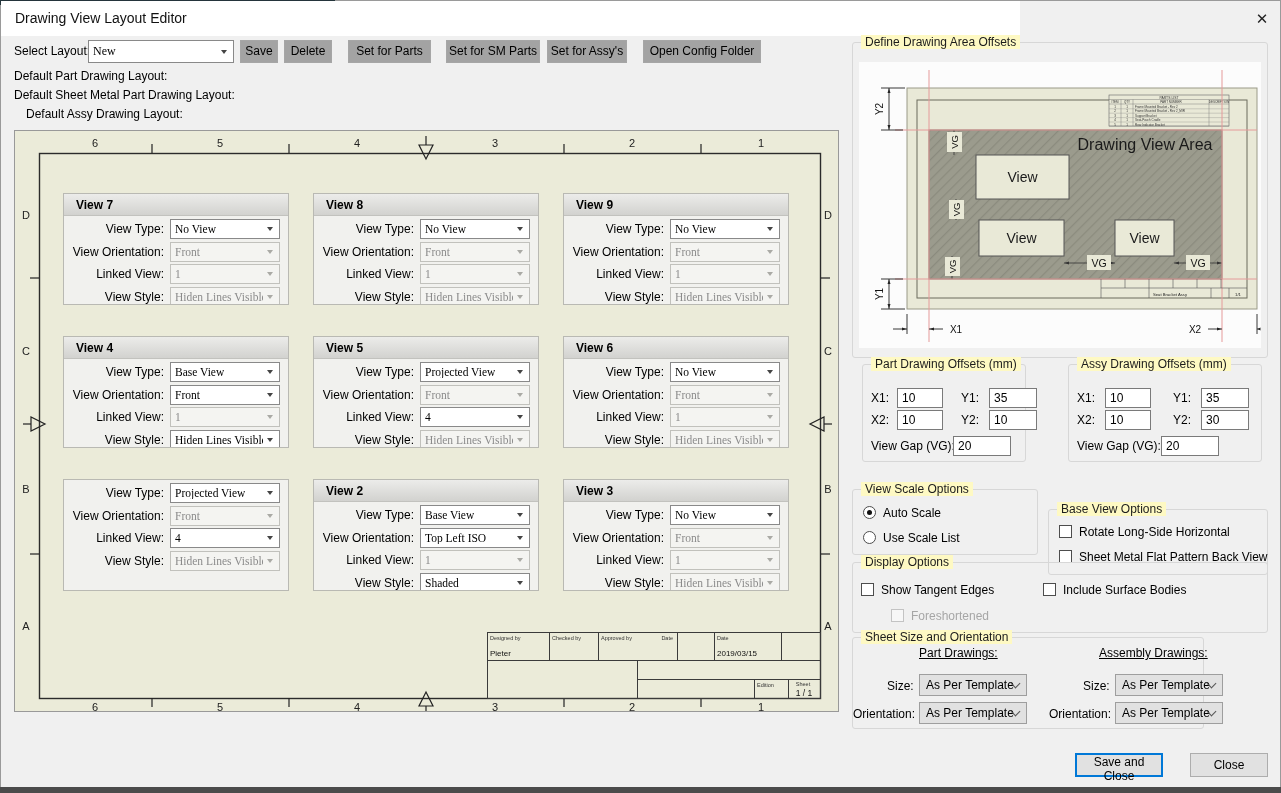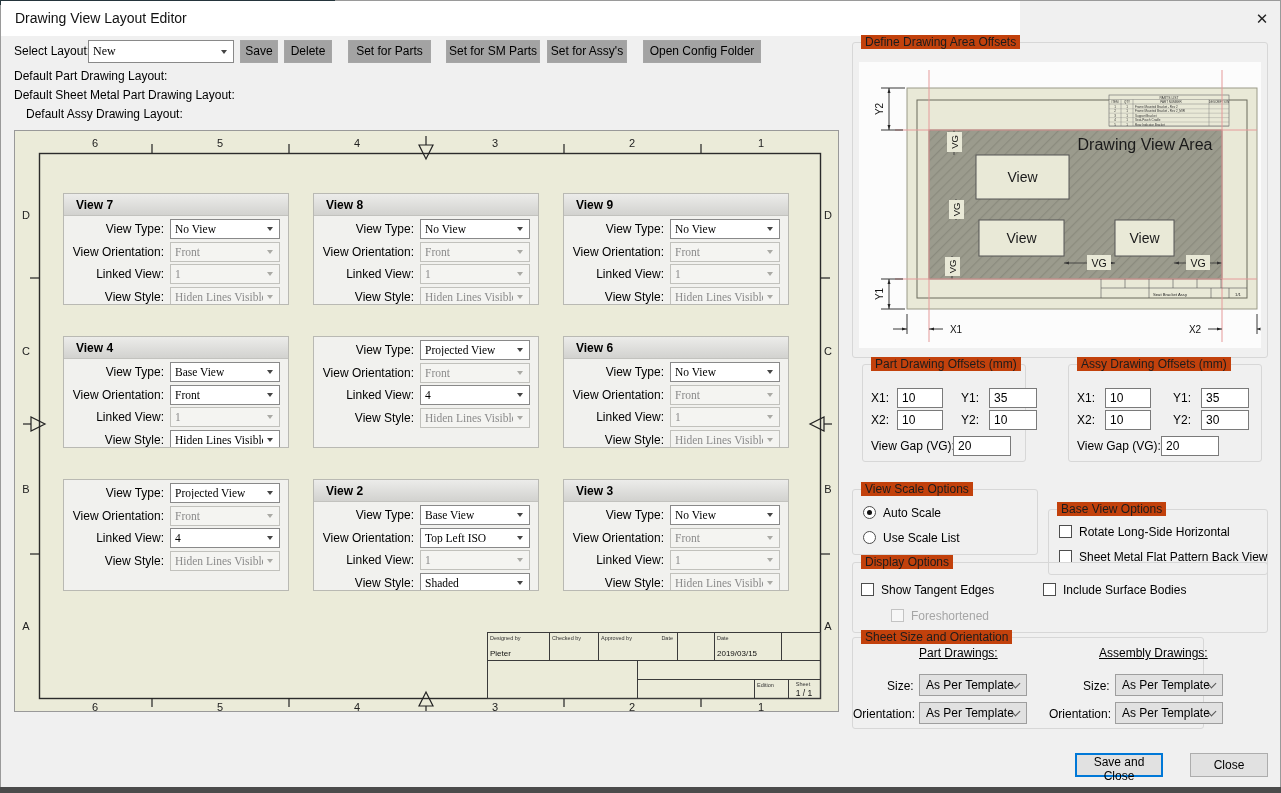--- a/index.html
+++ b/index.html
@@ -42,21 +42,21 @@
   .view-group { background:#f1f1ee; border:1px solid #b9b9b3; overflow:hidden; }
   .vg-header { height:22px; line-height:22px; padding-left:12px; font-size:12px; font-weight:bold; color:#000;
     background:linear-gradient(#ececea,#d2d2cf); border-bottom:1px solid #c2c2be; }
   .vg-body { padding-top:2px; }
   .vg-row { height:22.5px; display:flex; align-items:center; }
   .vg-label { width:100px; text-align:right; margin-right:6px; font-size:12px; color:#000; }
   .combo-text { overflow:hidden; white-space:nowrap; }
 
   
   .grp { position:absolute; border:1px solid #d7d7d7; border-radius:3px; }
-  .grp-label { position:absolute; top:-8px; left:8px; background:#c2410c; padding:0 4px; font-size:12px; color:#1c1c1c; white-space:nowrap; }
+  .grp-label { position:absolute; top:-8px; left:8px; background:#fef9c3; padding:0 4px; font-size:12px; color:#1c1c1c; white-space:nowrap; }
   .preview-box { position:absolute; left:6px; top:19px; width:402px; height:286px; background:#fcfcfc; }
 
   .fld-label { position:absolute; font-size:12px; color:#000; }
   .tb-input { position:absolute; height:20px; background:#fff; border:1px solid #7a7a7a;
     font-size:12px; padding:2px 0 0 4px; color:#000; }
 
   .radio { position:absolute; width:13px; height:13px; border:1px solid #4d4d4d; border-radius:50%; background:#fff; }
   .radio .dot { position:absolute; left:3px; top:3px; width:5px; height:5px; border-radius:50%; background:#111; display:none; }
   .radio.checked .dot { display:block; }
   .checkbox { position:absolute; width:13px; height:13px; border:1px solid #4d4d4d; background:#fff; }
@@ -290,20 +290,21 @@
           </div>
           <div class="vg-row">
             <span class="vg-label">View Style:</span>
             <div class="combo sm">
               <span class="combo-text">Hiden Lines Visible</span>
             </div>
           </div>
         </div>
       </div>
       <div class="view-group">
+        <div class="vg-header">View 5</div>
         <div class="vg-body">
           <div class="vg-row">
             <span class="vg-label">View Type:</span>
             <div class="combo sm">
               <span class="combo-text">Projected View</span>
             </div>
           </div>
           <div class="vg-row">
             <span class="vg-label">View Orientation:</span>
             <div class="combo sm disabled">

